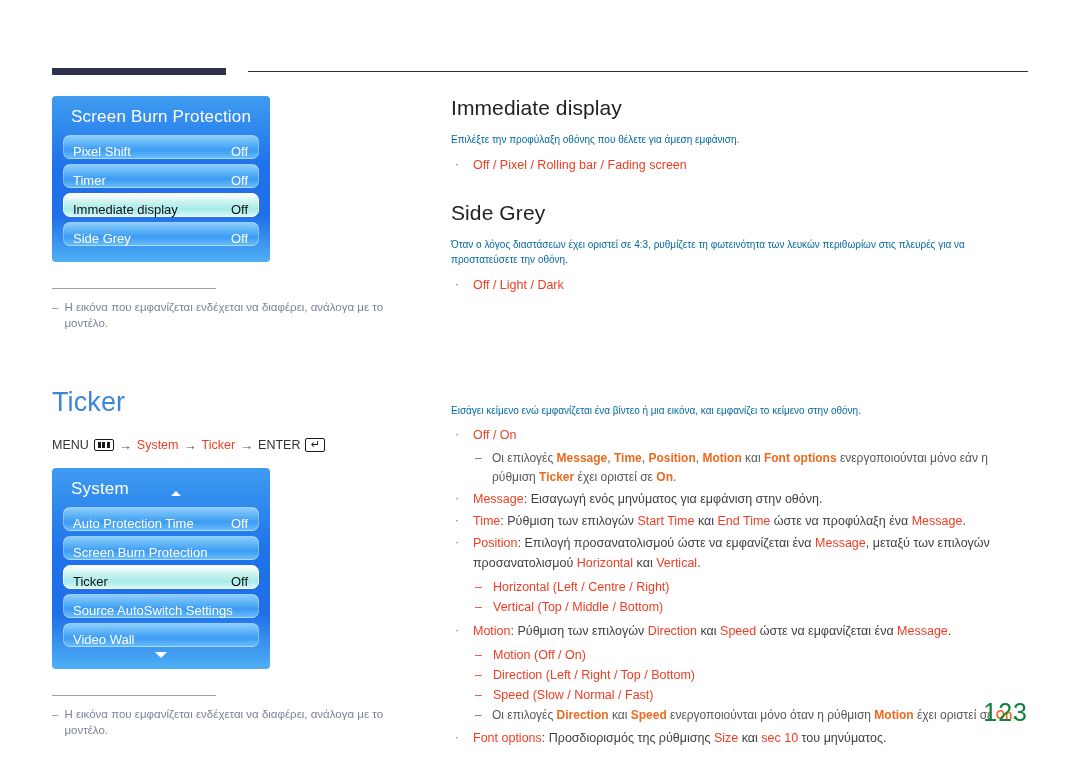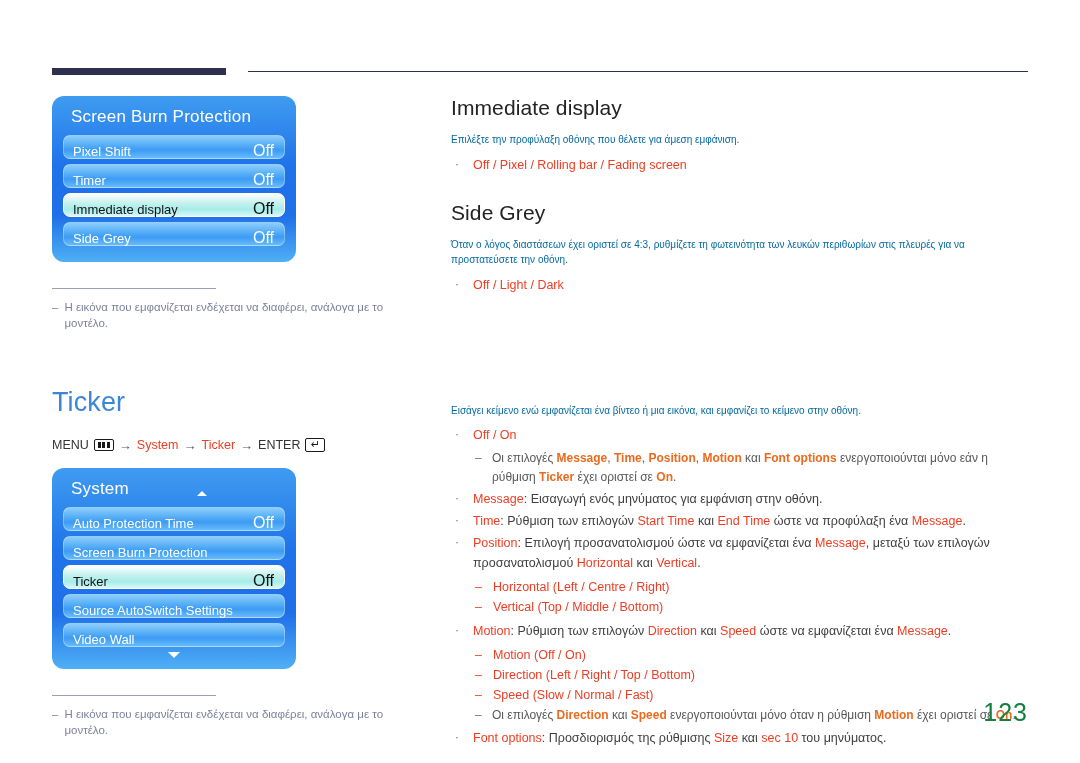--- a/index.html
+++ b/index.html
@@ -57,22 +57,22 @@
   }
   .right-col {
     position: absolute;
     left: 451px;
     top: 96px;
     width: 578px;
   }
 
   
   .osd {
-    width: 244px;
-    border-radius: 12px;
+    width: 218px;
+    border-radius: 4px;
     background: linear-gradient(to bottom, #3f9cf0 0%, #1f72ea 42%, #1f6fe8 72%, #4fb0f5 100%);
     padding: 9px 11px 11px 11px;
     box-sizing: border-box;
     position: relative;
   }
   .osd-title {
     color: #ffffff;
     font-size: 17px;
     padding: 2px 0 8px 8px;
     letter-spacing: 0.2px;
@@ -101,21 +101,21 @@
     background: linear-gradient(to bottom, #8dcdfb 0%, #5fb4f8 34%, #3d9bf4 64%, #66bbfa 100%);
     color: #ffffff;
     border: 1px solid rgba(255,255,255,0.30);
   }
   .osd-row.selected {
     background: linear-gradient(to bottom, #ffffff 0%, #c8f3ef 38%, #a6ecea 70%, #d8f8f6 100%);
     color: #111111;
     border: 1px solid #ffffff;
   }
   .osd-row .val {
-    font-size: 16px;
+    font-size: 13px;
   }
   .osd-caret-down {
     margin: 1px auto 0 auto;
     width: 0;
     height: 0;
     border-left: 6px solid transparent;
     border-right: 6px solid transparent;
     border-top: 6px solid #ffffff;
   }
 

